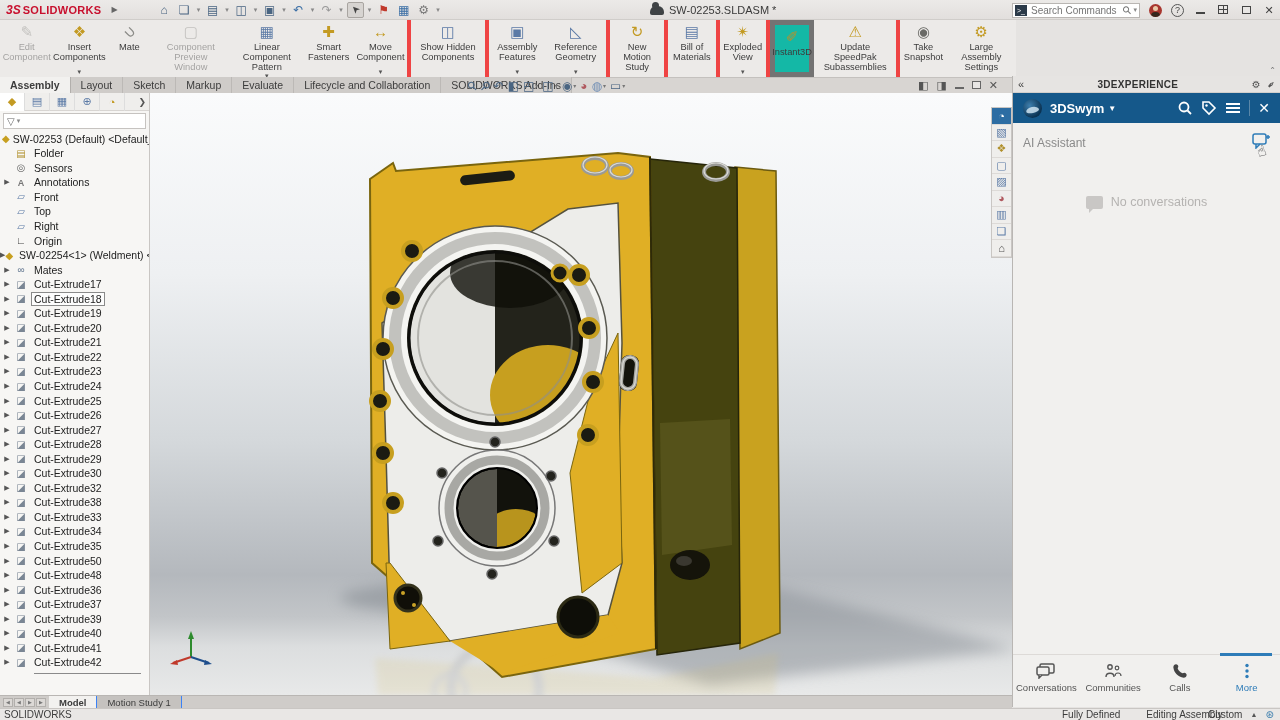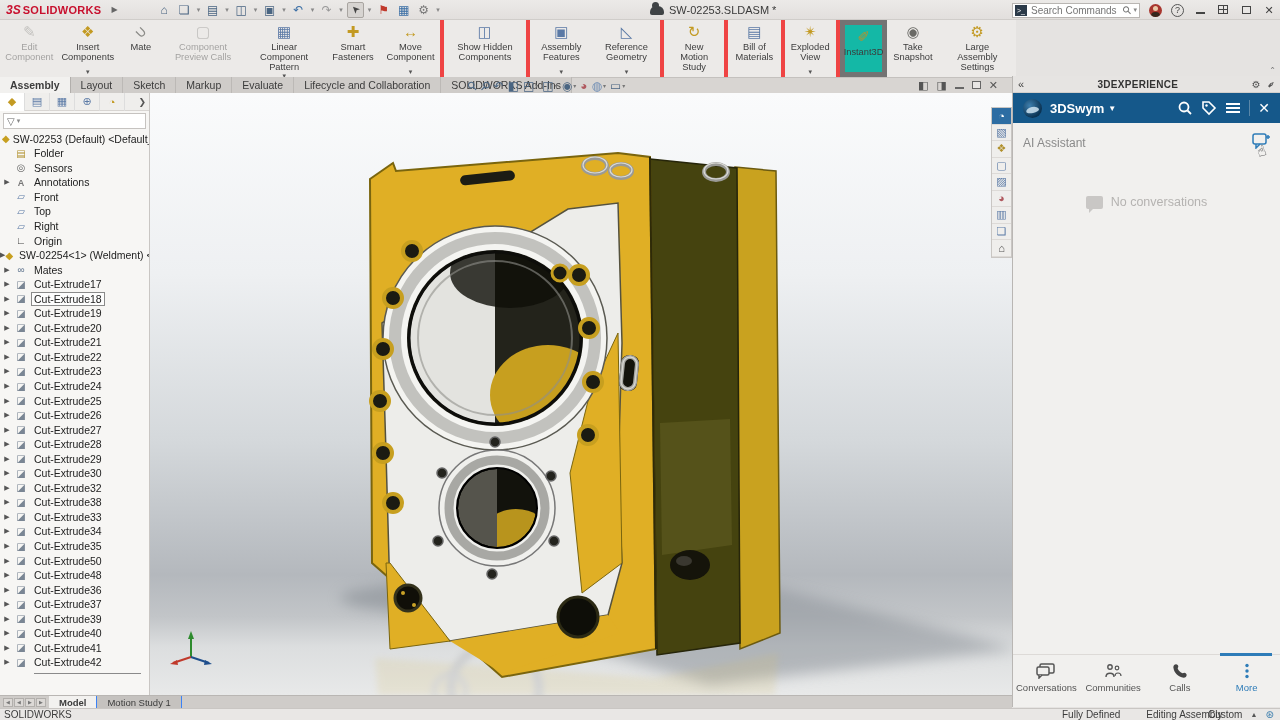--- a/index.html
+++ b/index.html
@@ -237,21 +237,21 @@
         <span class="rlabel">Insert Components</span>
       </div>
 
       <div class="rbtn">
         <span class="ricon" data-icon="mate"></span>
         <span class="rlabel">Mate</span>
       </div>
 
       <div class="rbtn disabled">
         <span class="ricon" data-icon="component-preview-window"></span>
-        <span class="rlabel">Component Preview Calls</span>
+        <span class="rlabel">Component Preview Window</span>
       </div>
 
       <div class="rbtn dd">
         <span class="ricon" data-icon="linear-component-pattern"></span>
         <span class="rlabel">Linear Component Pattern</span>
       </div>
 
       <div class="rbtn">
         <span class="ricon" data-icon="smart-fasteners"></span>
         <span class="rlabel">Smart Fasteners</span>
@@ -290,20 +290,24 @@
       <div class="rbtn dd sep">
         <span class="ricon" data-icon="exploded-view"></span>
         <span class="rlabel">Exploded View</span>
       </div>
 
       <div class="rbtn active">
         <span class="ricon" data-icon="instant3d"></span>
         <span class="rlabel">Instant3D</span>
       </div>
 
+      <div class="rbtn sep">
+        <span class="ricon" data-icon="update-speedpak"></span>
+        <span class="rlabel">Update SpeedPak Subassemblies</span>
+      </div>
 
       <div class="rbtn">
         <span class="ricon" data-icon="take-snapshot"></span>
         <span class="rlabel">Take Snapshot</span>
       </div>
 
       <div class="rbtn">
         <span class="ricon" data-icon="large-assembly-settings"></span>
         <span class="rlabel">Large Assembly Settings</span>
       </div>

